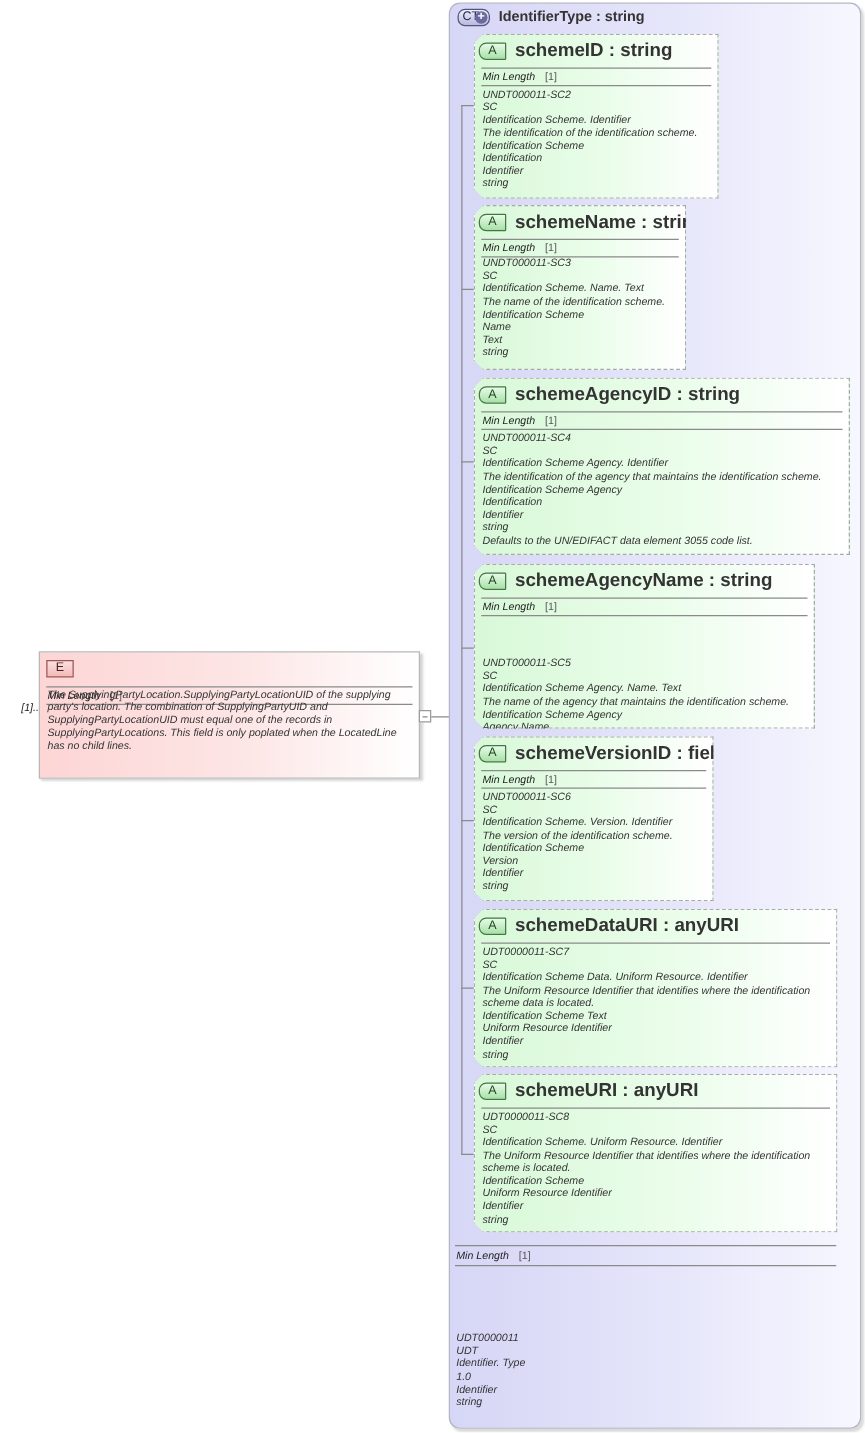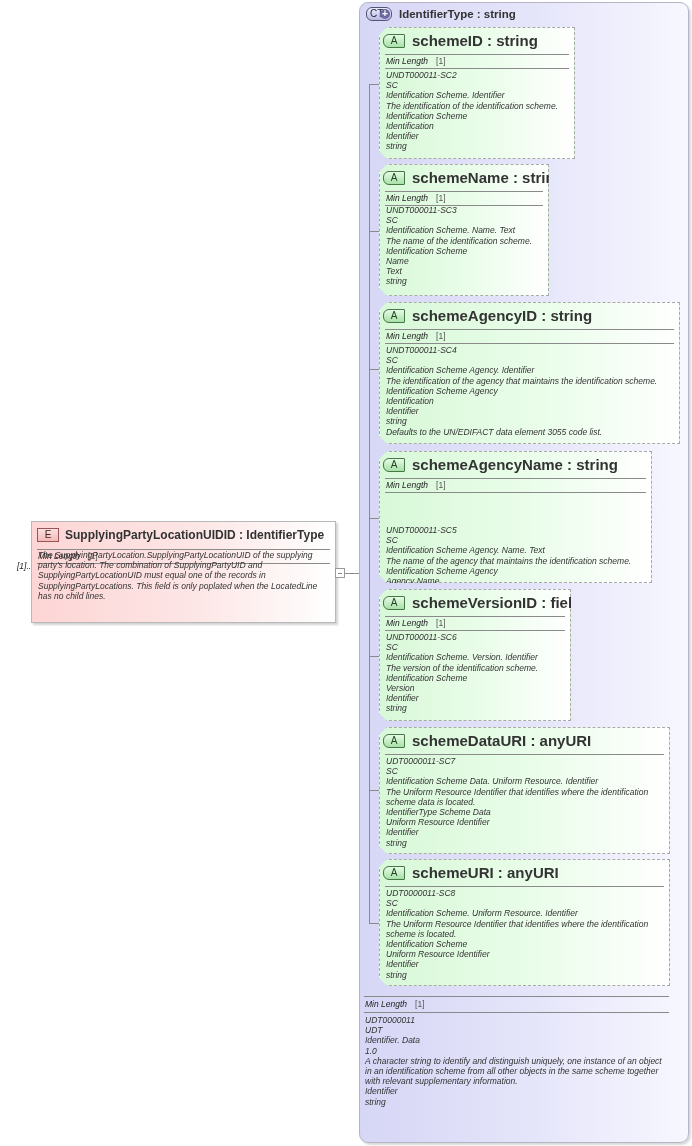--- a/index.html
+++ b/index.html
@@ -75,21 +75,20 @@
   .ct-facet-sep { position: absolute; left: 364px; width: 305px; height: 1px; background: #8a8a8a; }
 </style>
 </head>
 <body>
 
 <div class="cardinality">[1]..[1]</div>
 
 <div class="el-box">
   <div class="el-head">
     <div class="el-badge">E</div>
-    <div class="el-title">SupplyingPartyLocationUIDID : IdentifierType</div>
   </div>
   <div class="sep" style="left:5px;right:5px;top:27px;"></div>
   <div class="facet-row" style="left:6px;top:29px;">
     <span>Min Length</span><span class="val">[1]</span>
   </div>
   <div class="sep" style="left:5px;right:5px;top:41px;"></div>
   <div class="desc" style="left:6px;right:4px;top:28px;">The SupplyingPartyLocation.SupplyingPartyLocationUID of the supplying party's location. The combination of SupplyingPartyUID and SupplyingPartyLocationUID must equal one of the records in SupplyingPartyLocations. This field is only poplated when the LocatedLine has no child lines.</div>
 </div>
 
 <div class="collapse-btn"></div>
@@ -216,21 +215,21 @@
   <div class="attr-head">
     <div class="attr-badge">A</div>
     <div class="attr-title">schemeDataURI : anyURI</div>
   </div>
   <div class="sep" style="top:26px;"></div>
   <div class="desc" style="top:28px;">
     <div>UDT0000011-SC7</div>
       <div>SC</div>
       <div>Identification Scheme Data. Uniform Resource. Identifier</div>
       <div>The Uniform Resource Identifier that identifies where the identification scheme data is located.</div>
-      <div>IdentifierType Scheme Data</div>
+      <div>Identification Scheme Text</div>
       <div>Uniform Resource Identifier</div>
       <div>Identifier</div>
       <div>string</div>
   </div>
 </div>
 
 <div class="attr" style="top:859px;width:291px;height:127px;">
   <div class="attr-head">
     <div class="attr-badge">A</div>
     <div class="attr-title">schemeURI : anyURI</div>
@@ -246,21 +245,20 @@
       <div>Identifier</div>
       <div>string</div>
   </div>
 </div>
 
 <div class="ct-facet-sep" style="top:996px;"></div>
 <div class="facet-row" style="left:365px;top:999px;">
   <span>Min Length</span><span class="val">[1]</span>
 </div>
 <div class="ct-facet-sep" style="top:1012px;"></div>
-<div class="desc" style="left:365px;top:1015px;width:305px;">
+<div class="desc" style="left:365px;top:1065px;width:305px;">
   <div>UDT0000011</div>
   <div>UDT</div>
-  <div>Identifier. Data</div>
+  <div>Identifier. Type</div>
   <div>1.0</div>
-  <div>A character string to identify and distinguish uniquely, one instance of an object in an identification scheme from all other objects in the same scheme together with relevant supplementary information.</div>
   <div>Identifier</div>
   <div>string</div>
 </div>
 
 </body></html>

